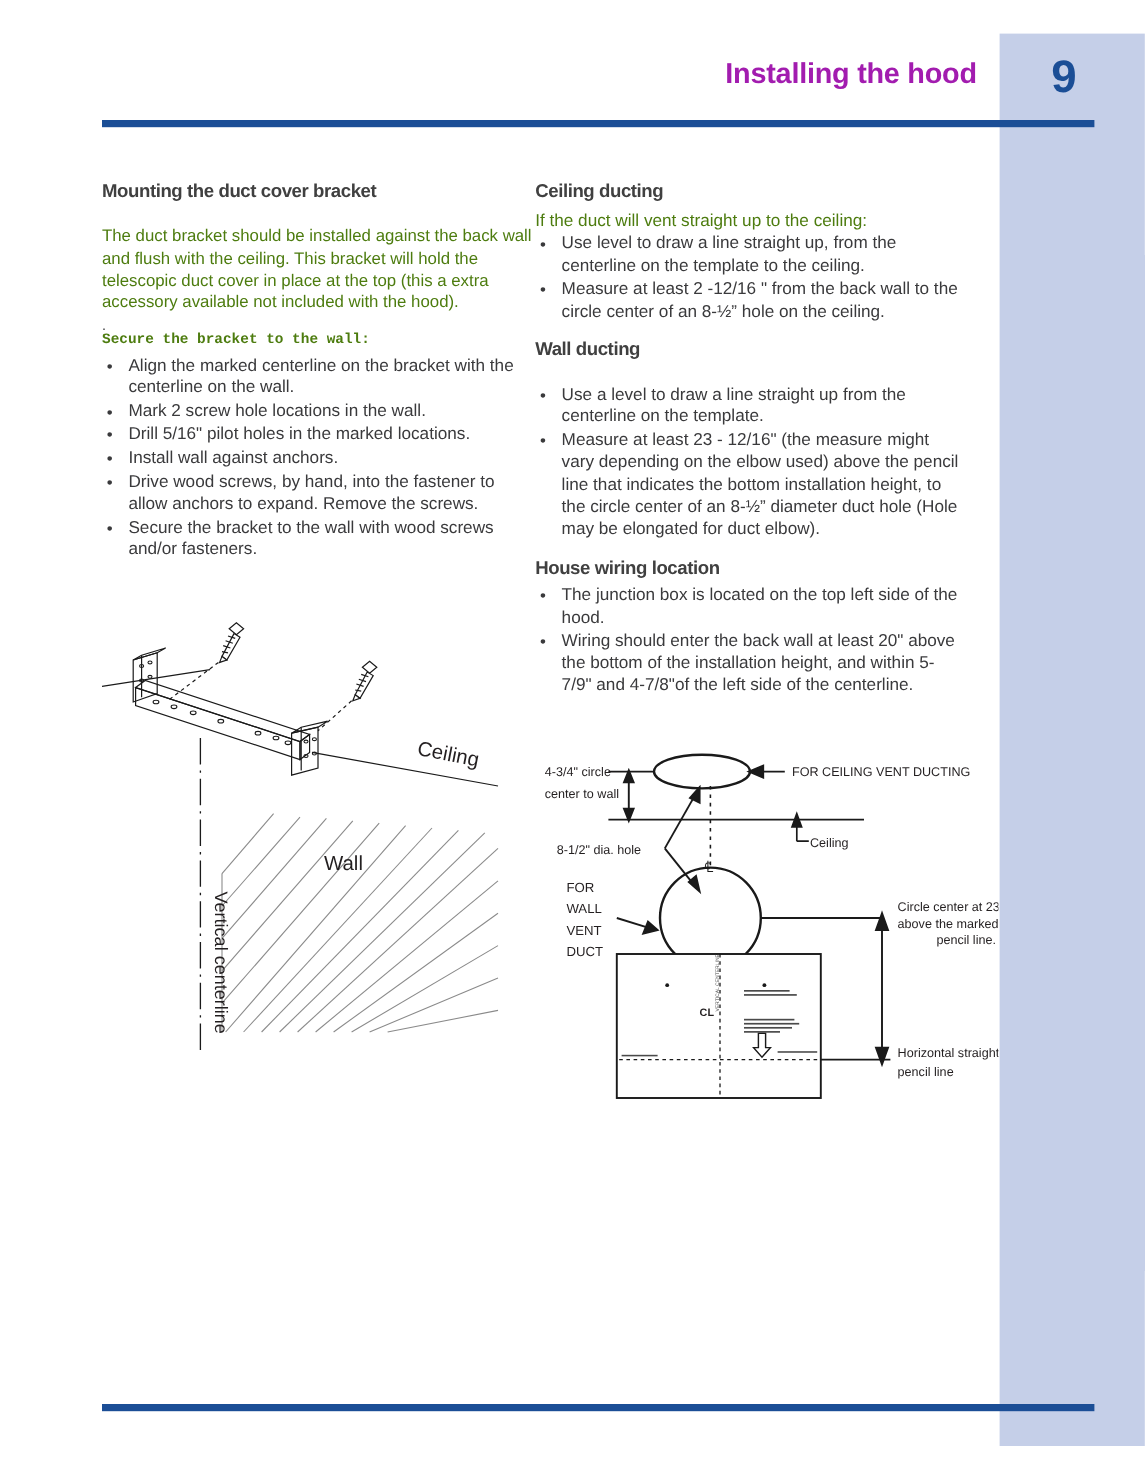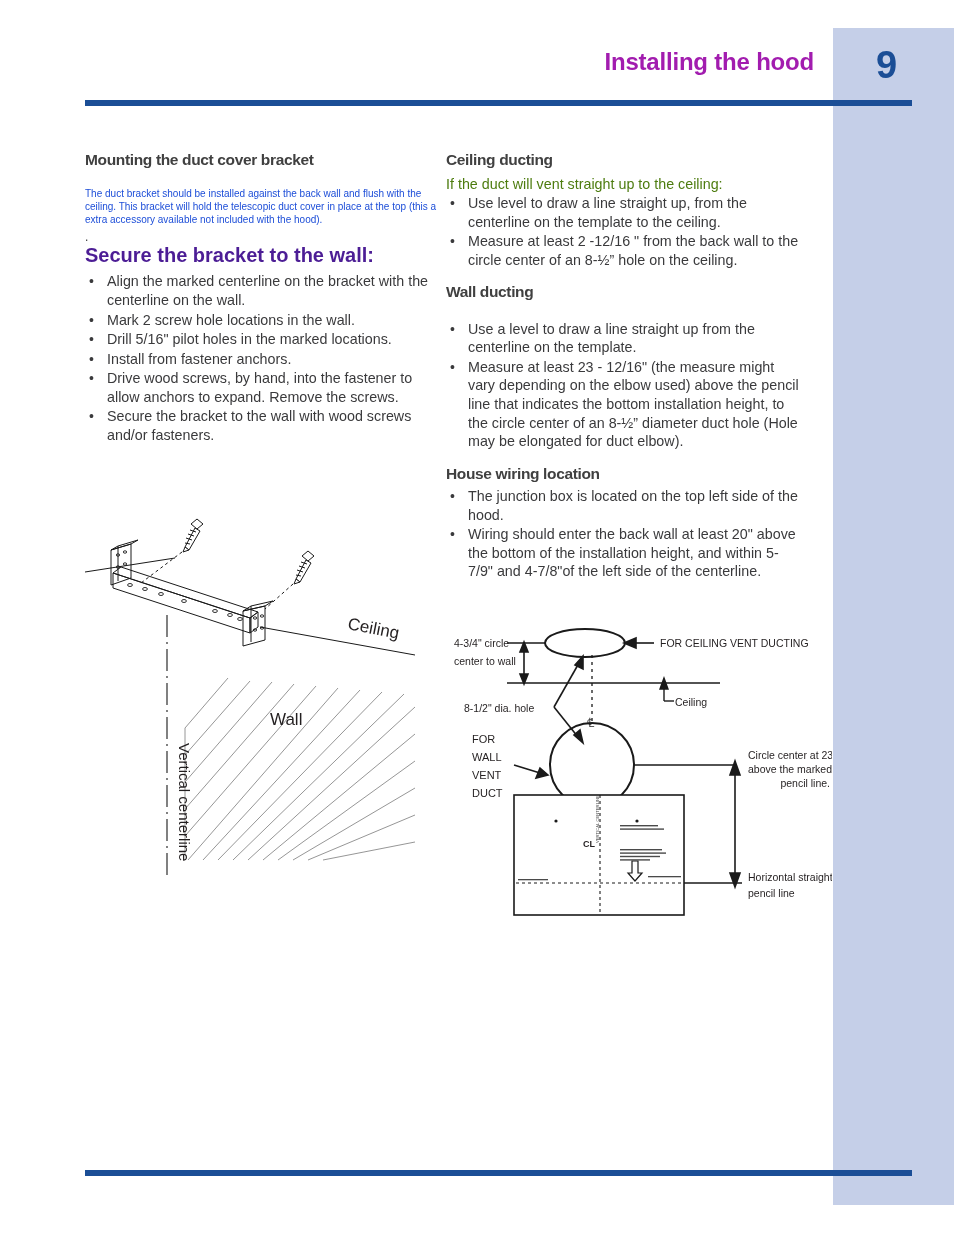--- a/index.html
+++ b/index.html
@@ -40,31 +40,31 @@
   .col{position:absolute;top:150px;}
   .col-left{left:85px;width:358px;}
   .col-right{left:446px;width:355px;}
 
   h2.sec{
     margin:0 0 0 0;
     font-size:15.5px;font-weight:bold;letter-spacing:-0.35px;
     color:#404040;line-height:1.25;
   }
   p.body{
-    margin:0;font-size:10px;line-height:1.30;color:#1d4ed8;
+    margin:0;font-size:14px;line-height:1.30;color:#4d7c0f;
   }
   p.lead{margin:0;font-size:14.3px;line-height:1.30;color:#4d7c0f;}
   .spacer-18{height:18px;}
   .spacer-12{height:12px;}
   .spacer-8{height:8px;}
   .spacer-6{height:6px;}
   .spacer-4{height:4px;}
   .dot-mark{font-size:12px;line-height:6px;color:#3a3a3c;height:8px;}
   h3.sub{
-    margin:0;font-size:20px;font-weight:bold;color:#4c1d95;line-height:1.3;
+    margin:0;font-size:12px;font-weight:bold;color:#4d7c0f;line-height:1.3;font-family:Liberation Mono, monospace;
   }
   ul.bullets{
     margin:0;padding:0;list-style:none;
   }
   ul.bullets li{
     position:relative;padding-left:22px;
     font-size:14.3px;line-height:1.30;color:#3a3a3c;
     margin:0 0 1px 0;
   }
   ul.bullets li .bul{
@@ -99,21 +99,21 @@
     <div class="spacer-18"></div>
     <p class="body">The duct bracket should be installed against the back wall and flush with the ceiling. This bracket will hold the telescopic duct cover in place at the top (this a extra accessory available not included with the hood).</p>
     <div class="spacer-8"></div>
     <div class="dot-mark">.</div>
     <h3 class="sub">Secure the bracket to the wall:</h3>
     <div class="spacer-4"></div>
     <ul class="bullets">
       <li><span class="bul">•</span><span>Align the marked centerline on the bracket with the centerline on the wall.</span></li>
       <li><span class="bul">•</span><span>Mark 2 screw hole locations in the wall.</span></li>
       <li><span class="bul">•</span><span>Drill 5/16" pilot holes in the marked locations.</span></li>
-      <li><span class="bul">•</span><span>Install from fastener anchors.</span></li>
+      <li><span class="bul">•</span><span>Install wall against anchors.</span></li>
       <li><span class="bul">•</span><span>Drive wood screws, by hand, into the fastener to allow anchors to expand. Remove the screws.</span></li>
       <li><span class="bul">•</span><span>Secure the bracket to the wall with wood screws and/or fasteners.</span></li>
     </ul>
   </div>
 
   <div class="col col-right">
     <h2 class="sec">Ceiling ducting</h2>
     <div class="spacer-6"></div>
     <p class="lead">If the duct will vent straight up to the ceiling:</p>
     <ul class="bullets">

